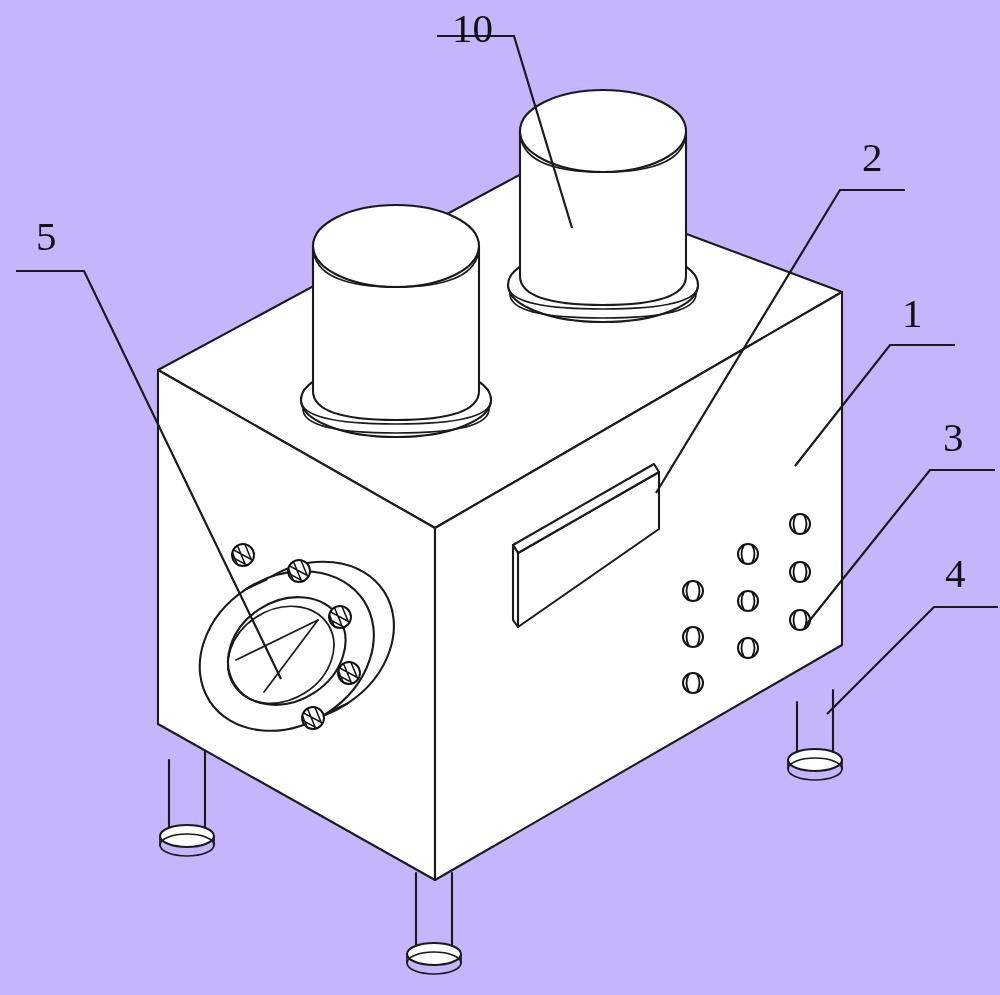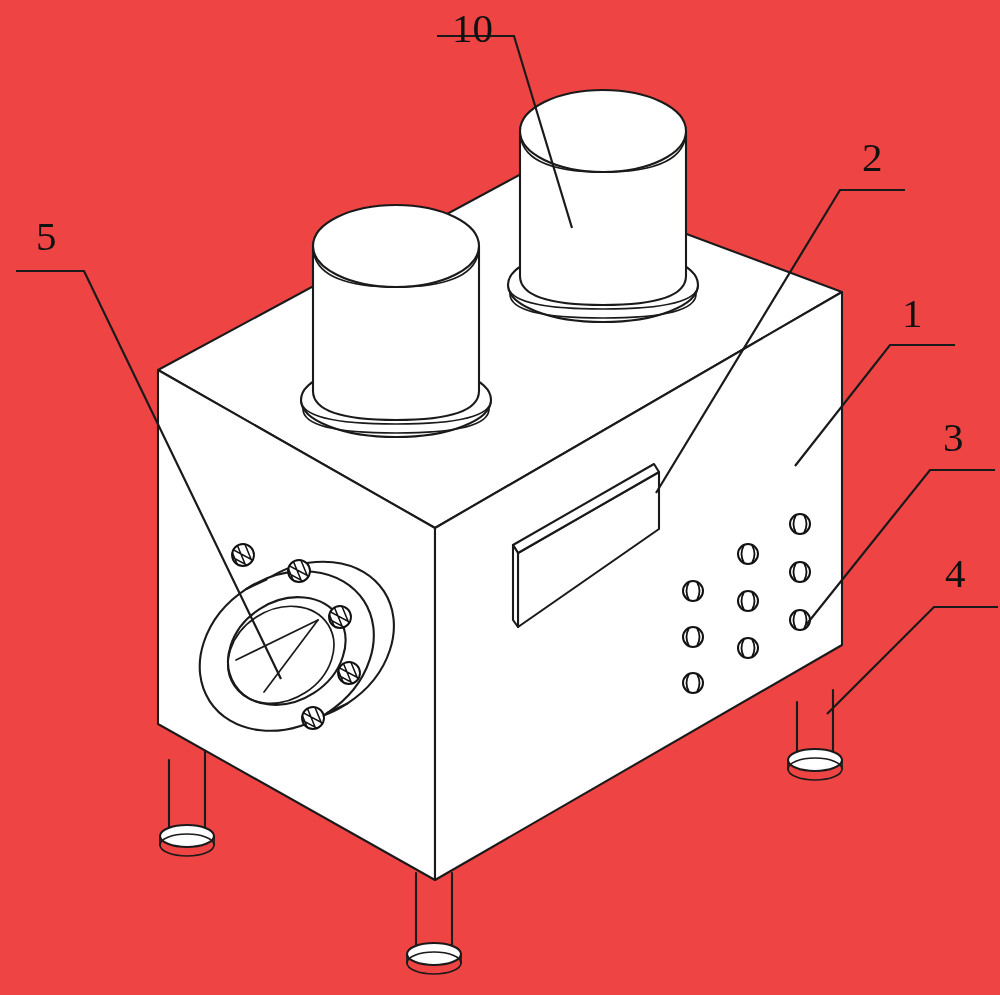--- a/index.html
+++ b/index.html
@@ -10,21 +10,21 @@
   body {
     width: 1000px;
     height: 995px;
     font-family: "Liberation Serif", serif;
     overflow: hidden;
   }
   #figure-root {
     position: relative;
     width: 1000px;
     height: 995px;
-    background: #ef4444;
+    background: #c4b5fd;
   }
   svg.drawing {
     display: block;
     width: 1000px;
     height: 995px;
   }
   .ln {
     fill: none;
     stroke: #1a1a1a;
     stroke-width: 2.1;

